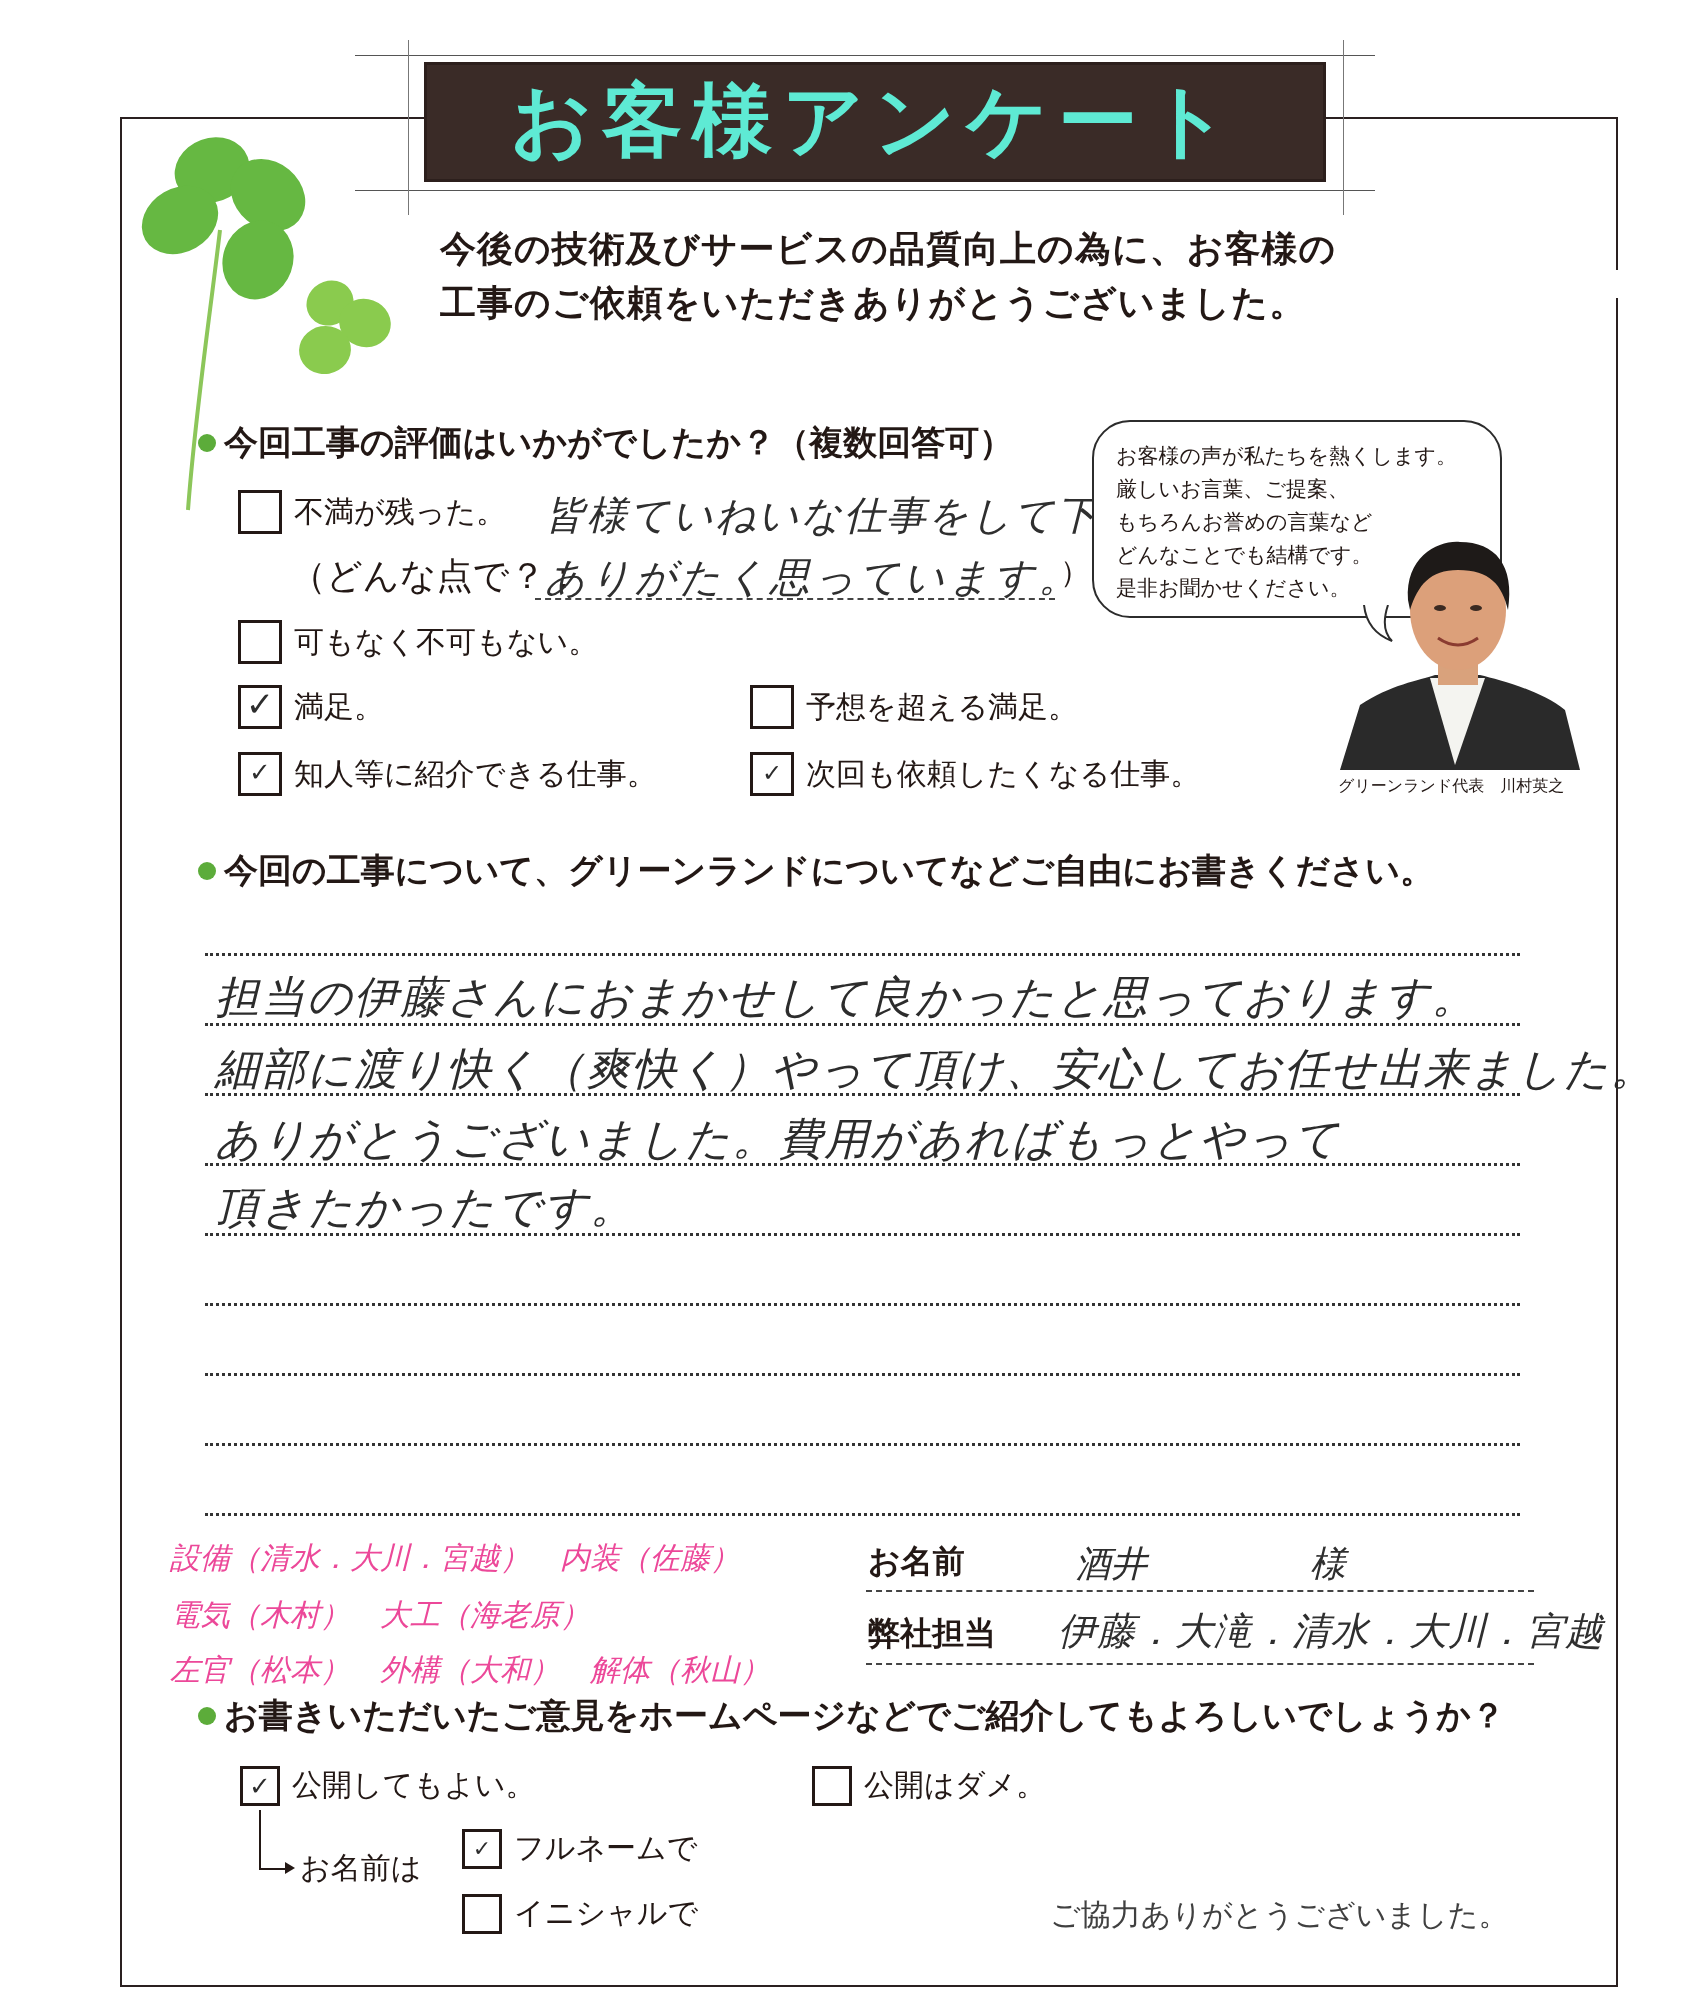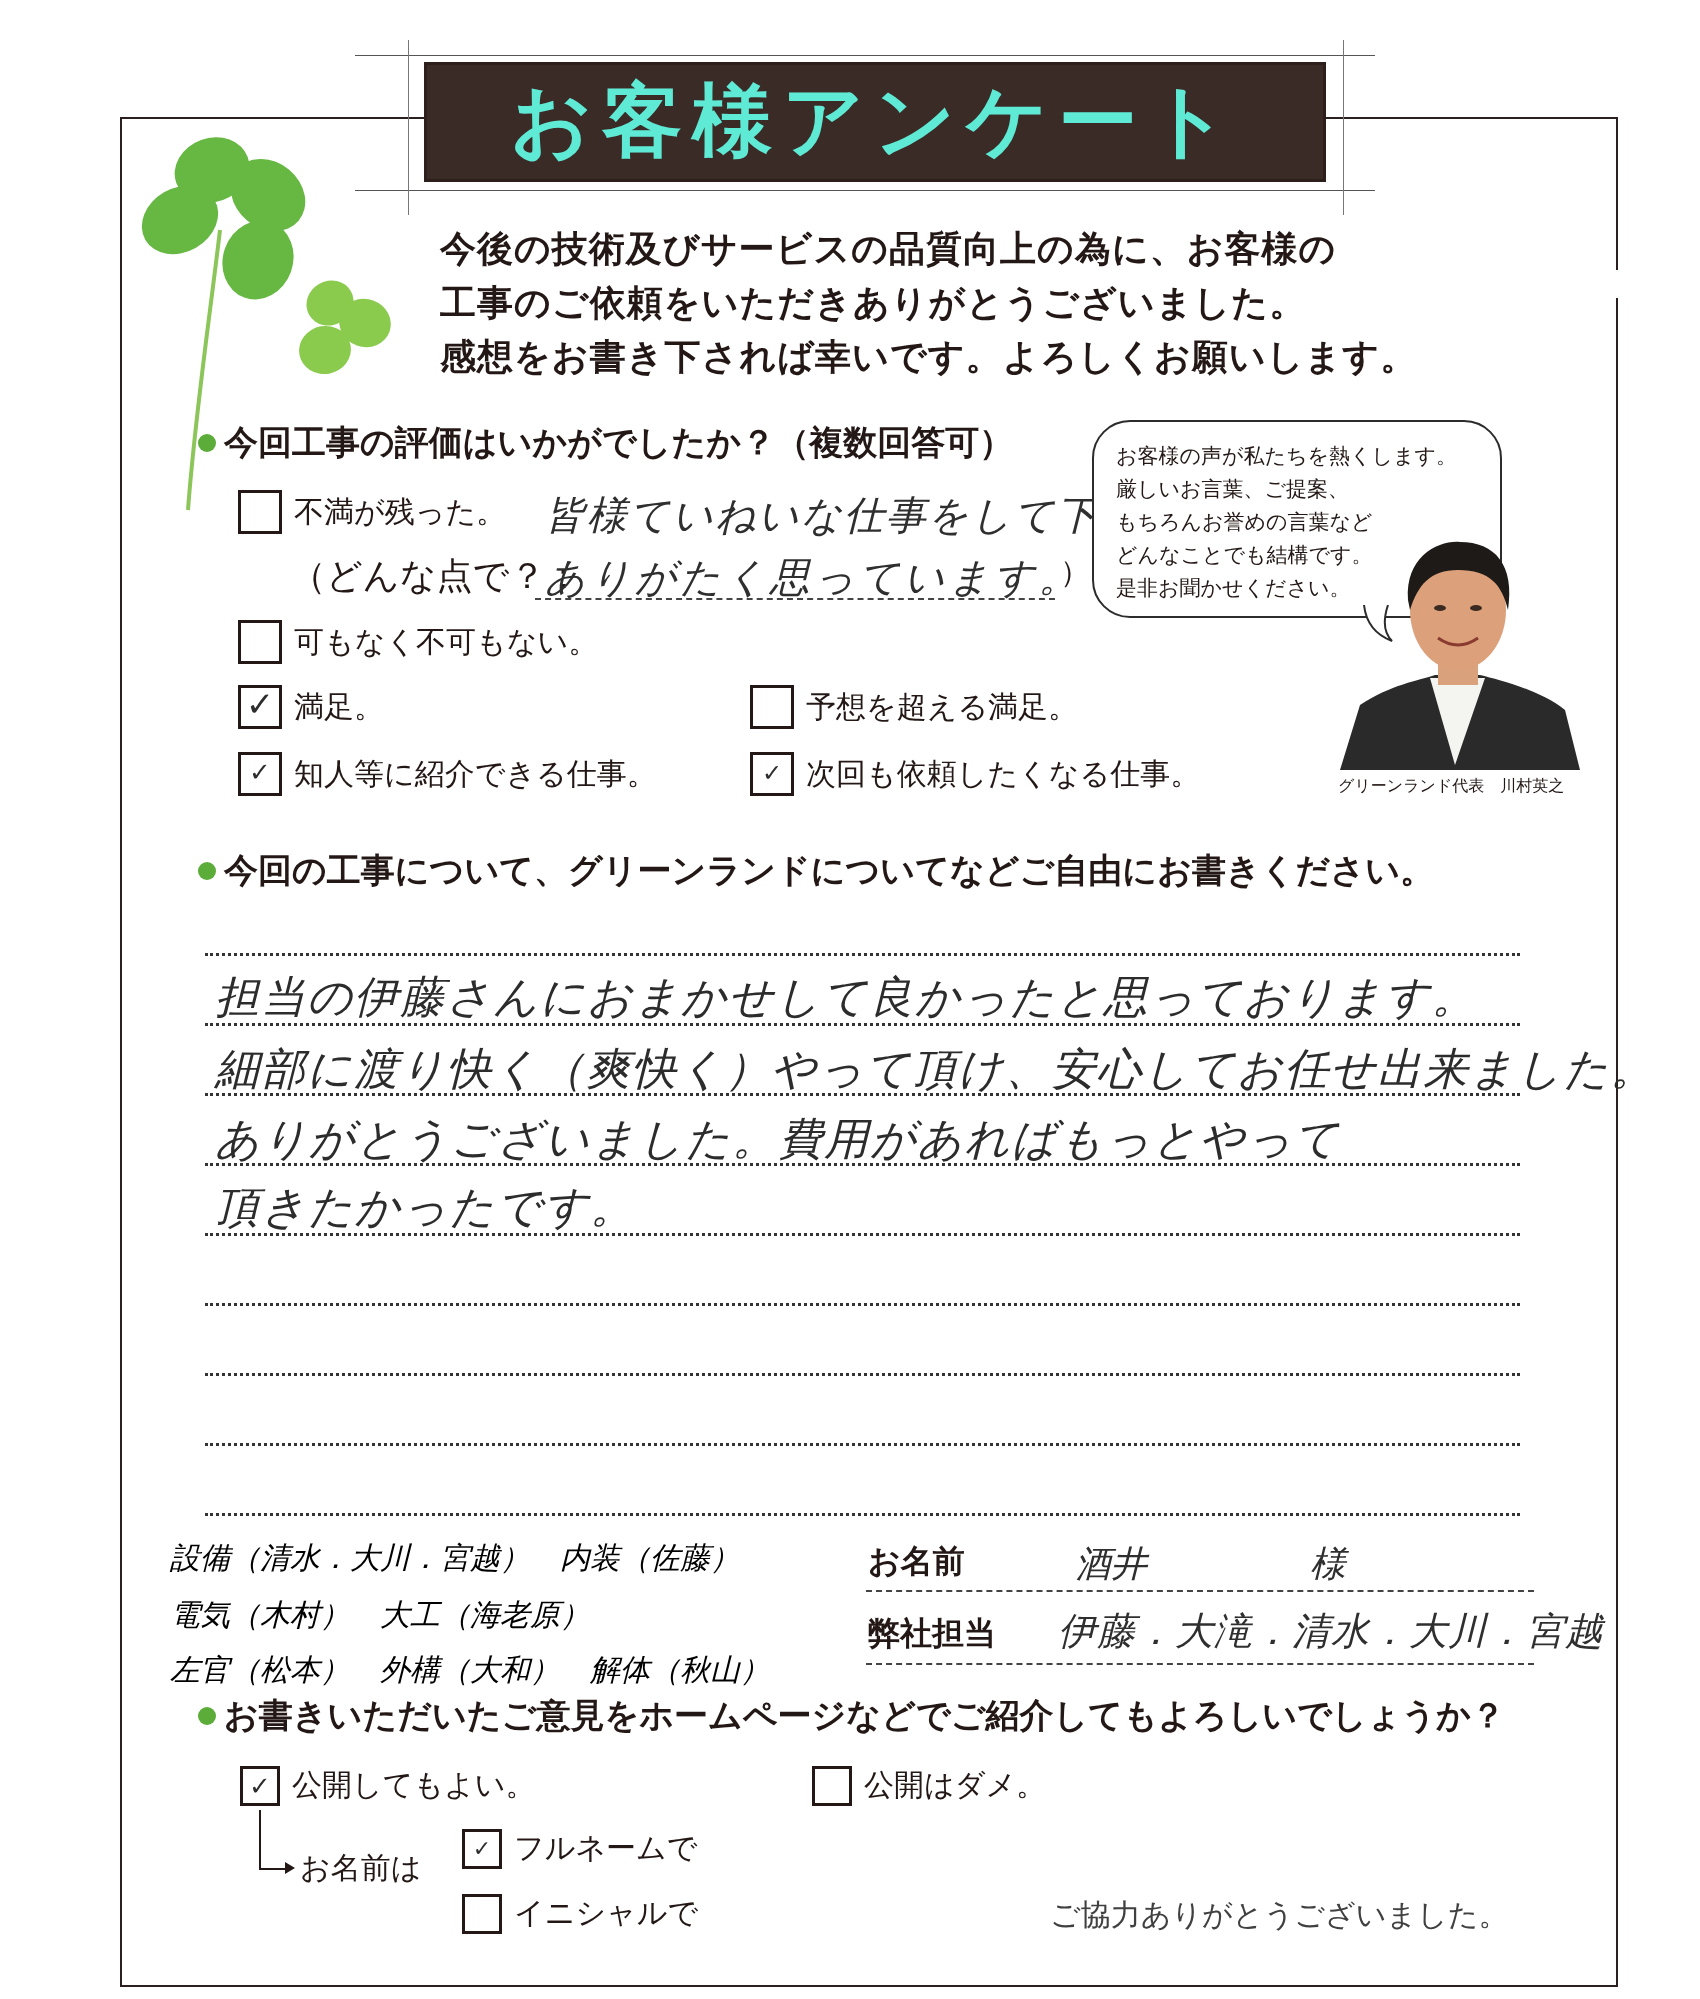--- a/index.html
+++ b/index.html
@@ -46,21 +46,21 @@
             border: 2px solid #2c2c2c; border-radius: 38px; background: #fff; padding: 18px 22px; }
   .bubble div { font-size: 21px; line-height: 33px; color: #231815; }
   .bubble-tail { position: absolute; left: 1362px; top: 605px; width: 40px; height: 40px; }
 
   .person { position: absolute; left: 1330px; top: 530px; width: 255px; height: 240px; }
   .caption { position: absolute; left: 1338px; top: 776px; font-size: 16px; color: #231815; white-space: pre; }
 
   .free-text { position: absolute; left: 215px; font-size: 44px; color: #2c2c2c; letter-spacing: 2px; white-space: nowrap; }
 
   .label-bold { position: absolute; font-size: 32px; font-weight: bold; color: #231815; }
-  .staff-note { position: absolute; left: 170px; font-size: 30px; color: #000000; white-space: nowrap; }
+  .staff-note { position: absolute; left: 170px; font-size: 30px; color: #ec4899; white-space: nowrap; }
 
   .thanks { position: absolute; left: 1050px; top: 1895px; font-size: 30px; color: #404040; }
   .bracket { position: absolute; left: 259px; top: 1810px; width: 30px; height: 60px;
              border-left: 2px solid #231815; border-bottom: 2px solid #231815; }
   .arrow-head { position: absolute; left: 285px; top: 1862px; width: 0; height: 0;
                 border-top: 6px solid transparent; border-bottom: 6px solid transparent; border-left: 10px solid #231815; }
 </style>
 </head>
 <body>
 
@@ -90,21 +90,20 @@
   <g fill="#8acb4e">
     <ellipse cx="45" cy="28" rx="24" ry="22" transform="rotate(-30 45 28)"></ellipse>
     <ellipse cx="80" cy="48" rx="26" ry="24" transform="rotate(20 80 48)"></ellipse>
     <ellipse cx="40" cy="75" rx="26" ry="24" transform="rotate(-10 40 75)"></ellipse>
   </g>
 </svg>
 
 <div class="intro">
   <div>今後の技術及びサービスの品質向上の為に、お客様の</div>
   <div>工事のご依頼をいただきありがとうございました。</div>
-  <div>感想をお書き下されば幸いです。よろしくお願いします。</div>
 </div>
 
 <div class="section-head" style="left:198px; top:420px;">
   <span class="dot"></span>
   <span>今回工事の評価はいかがでしたか？（複数回答可）</span>
 </div>
 
 <div class="opt" style="left:238px; top:490px;">
   <span class="box"></span>
   <span>不満が残った。</span>

